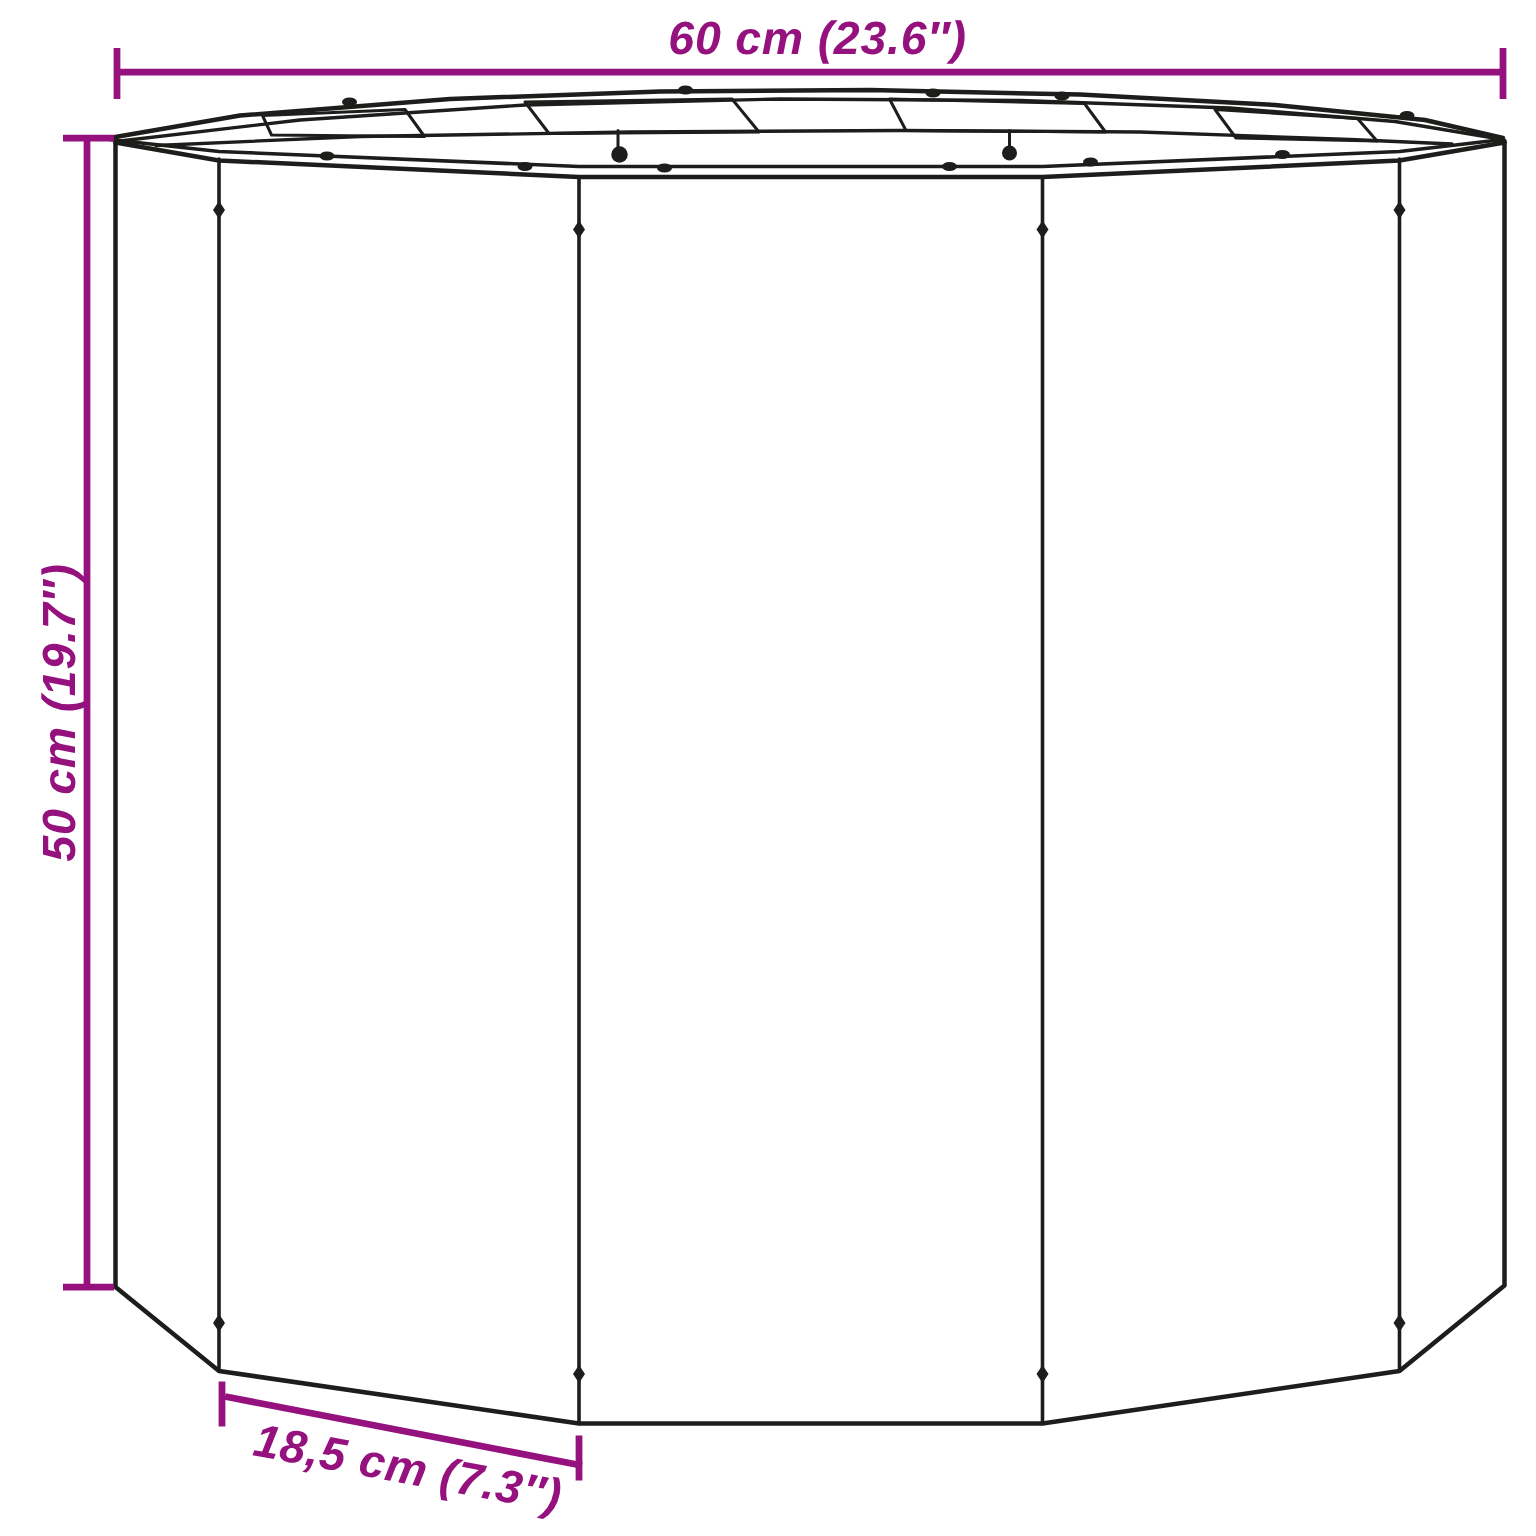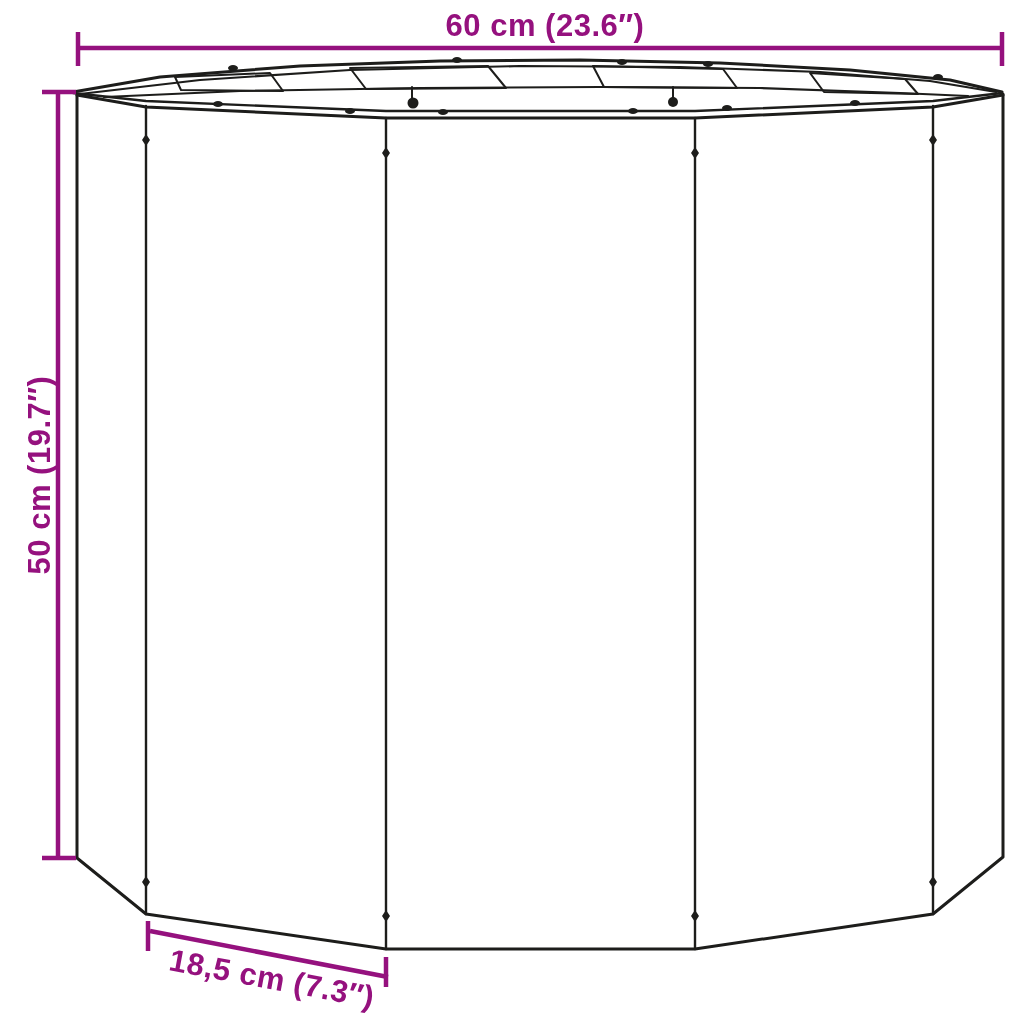--- a/index.html
+++ b/index.html
@@ -8,20 +8,21 @@
     width: 100%;
     height: 100%;
     background: var(--color-background, #ffffff);
     font-family: "Liberation Sans", sans-serif;
   }
   .stage {
     width: 1024px;
     height: 1024px;
     position: relative;
     background: var(--color-background, #ffffff);
+    font-style: italic;
   }
   svg { display: block; }
   .ln {
     fill: none;
     stroke: var(--color-line, #1d1d1b);
     stroke-linecap: round;
     stroke-linejoin: round;
   }
   .fill-ln {
     fill: var(--color-line, #1d1d1b);

